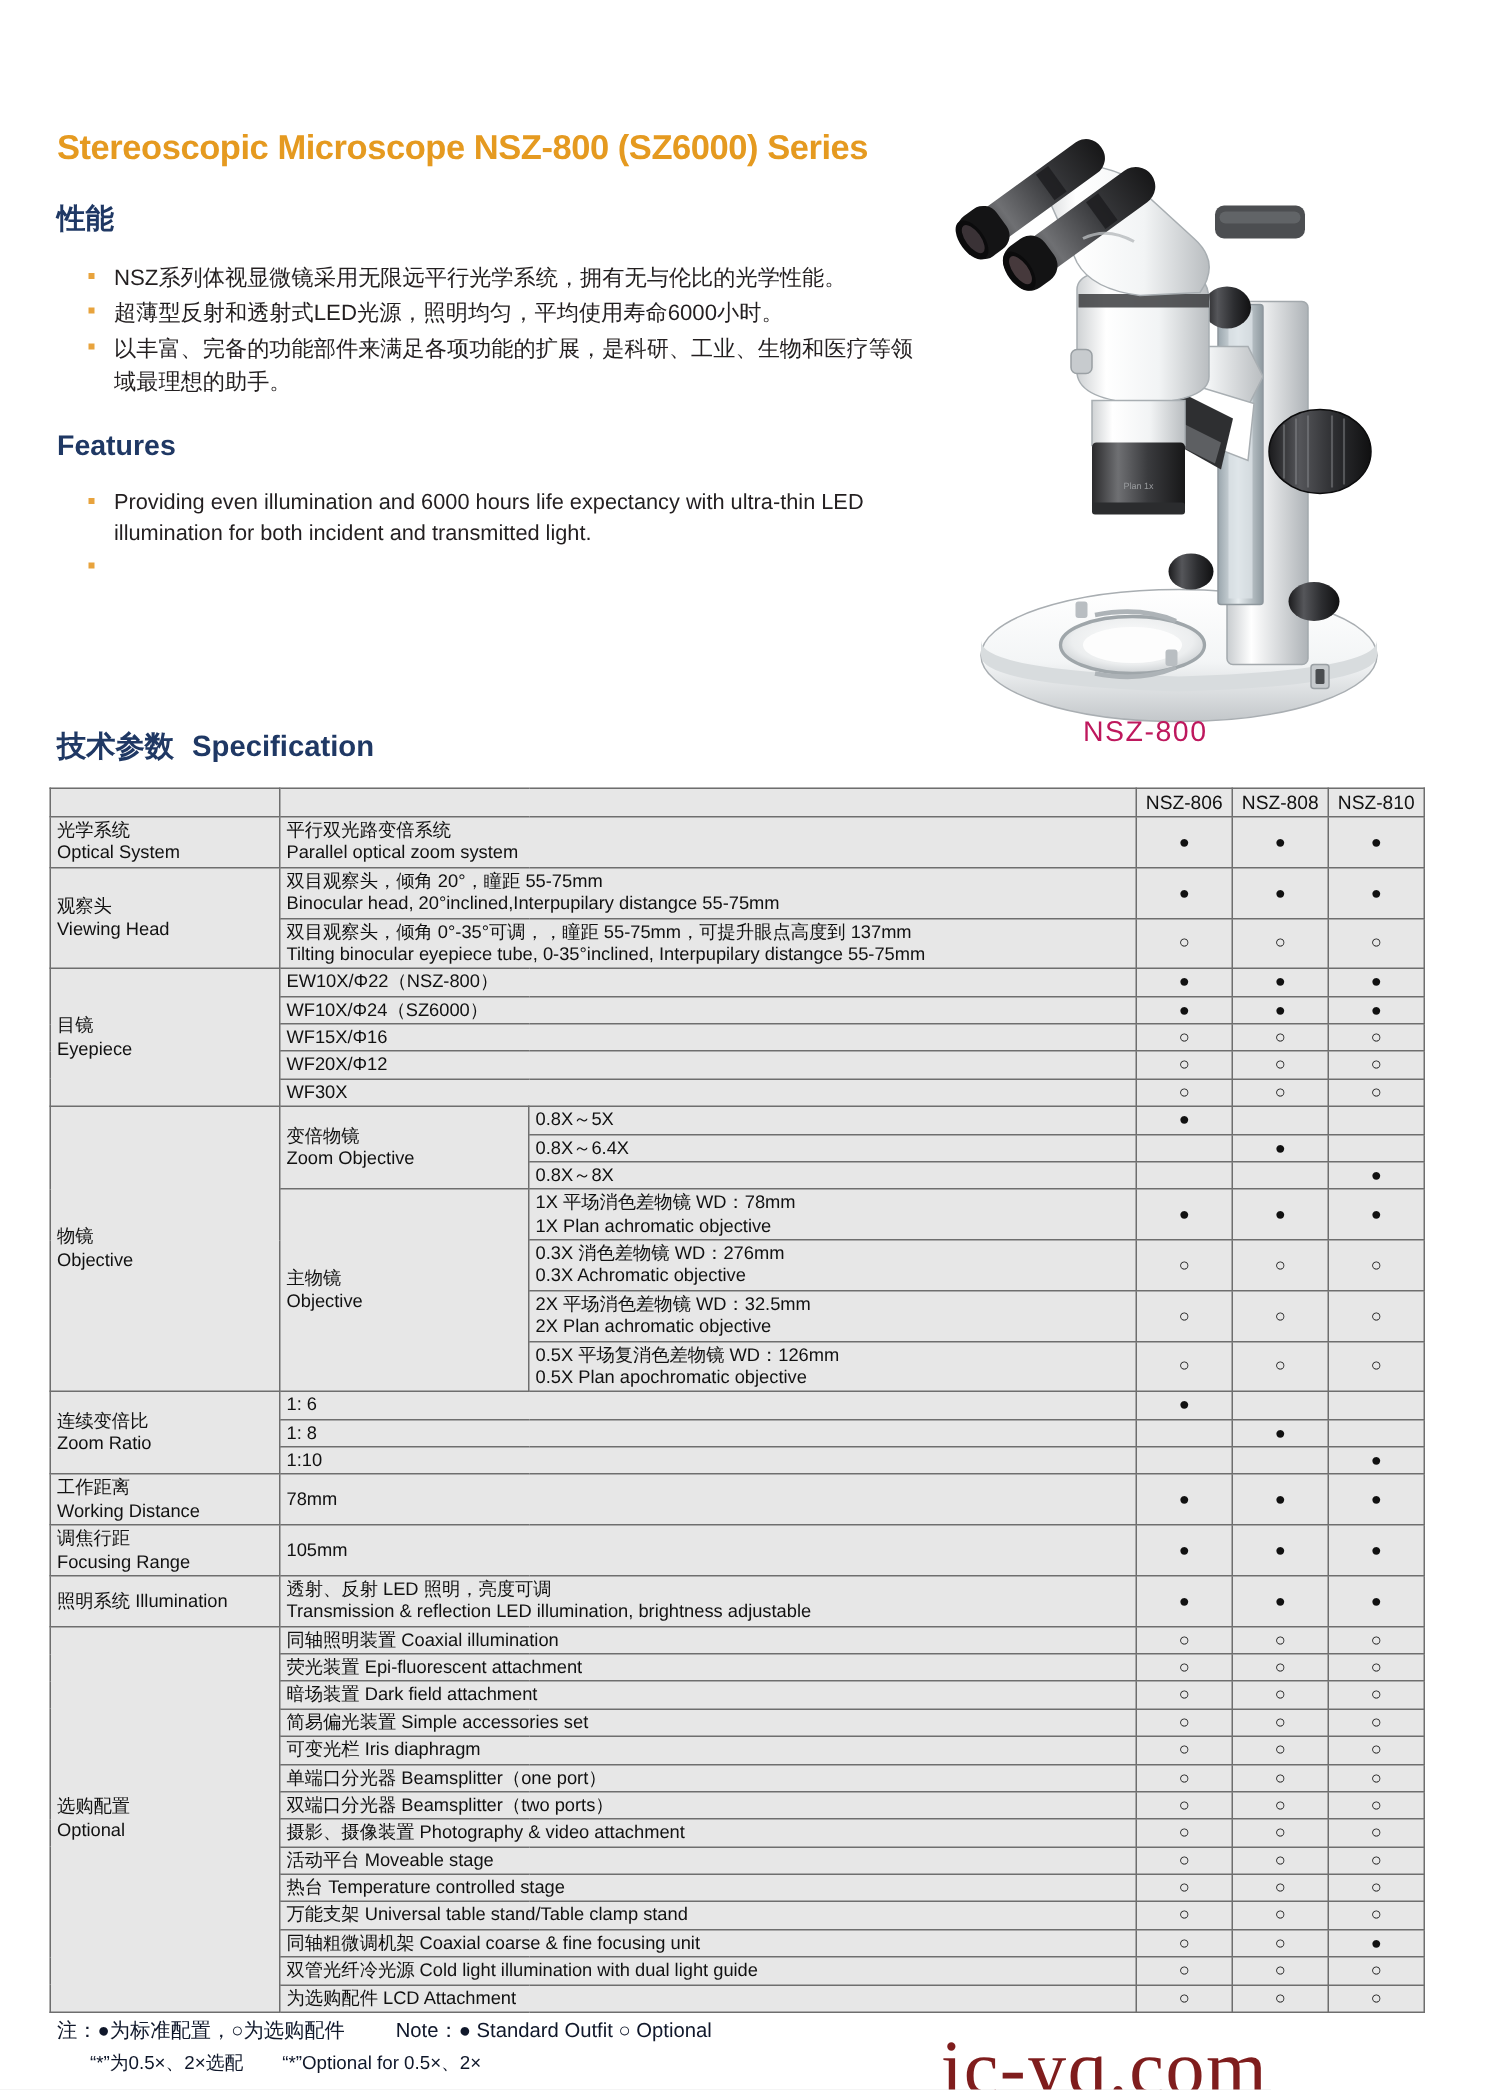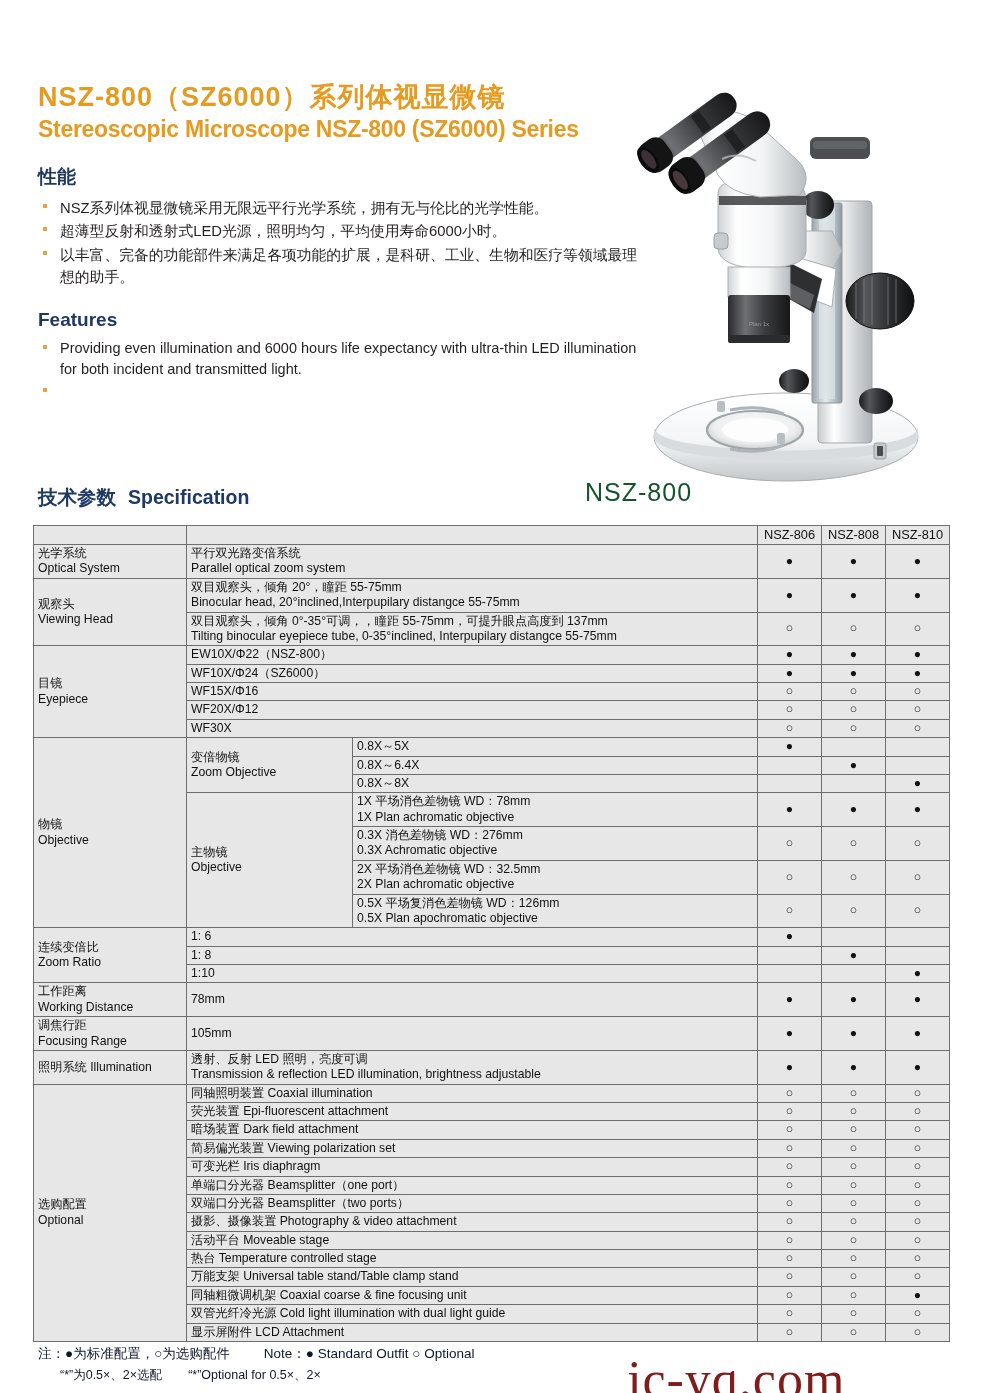--- a/index.html
+++ b/index.html
@@ -21,21 +21,21 @@
   }
   .title-en {
     font-size:23px; font-weight:bold; color:#E59A20;
     letter-spacing:-0.3px; line-height:1.2; margin-top:3px; white-space:nowrap;
   }
 
   .sec-head {
     font-size:19px; font-weight:bold; color:#1F3864;
     margin-top:20px; margin-bottom:7px;
   }
-  .blist { list-style:none; margin:0; padding:0; }
+  .blist { list-style:none; margin:16px; padding:0; }
   .blist li {
     position:relative; padding-left:22px;
     font-size:14.5px; line-height:1.47; color:#231f20;
     margin-bottom:1px;
   }
   .blist li .bmark {
     position:absolute; left:5px; top:7px;
     width:4px; height:4px; background:#E8A33D;
   }
   .blist.cn li { font-size:14.8px; line-height:1.52; }
@@ -44,21 +44,21 @@
   #spec-title {
     position:absolute; left:38px; top:484px;
     font-size:19.5px; font-weight:bold; color:#1F3864;
   }
   #spec-title .en { margin-left:12px; }
 
   
   #product-fig { position:absolute; left:600px; top:55px; width:360px; height:455px; }
   #product-caption {
     position:absolute; left:585px; top:478px; width:220px;
-    text-align:left; font-size:25px; color:#14532d; letter-spacing:1px;
+    text-align:right; font-size:19px; color:#be185d; letter-spacing:1px;
   }
 
   
   #spec-table {
     position:absolute; left:33px; top:525px;
     width:917px;
     border-collapse:collapse;
     font-size:12.2px;
     background:#e9e9e9;
     table-layout:fixed;
@@ -94,21 +94,20 @@
     font-family:"Liberation Serif","DejaVu Serif",serif;
     font-size:52px; color:#7f1d1d; letter-spacing:1px;
     white-space:nowrap;
     margin-top:28px;
   }
 </style>
 </head>
 <body>
 
 <div id="header">
-  <div class="title-cn">NSZ-800（SZ6000）系列体视显微镜</div>
   <div class="title-en">Stereoscopic Microscope NSZ-800 (SZ6000) Series</div>
 
   <div class="sec-head">性能</div>
   <ul class="blist cn">
     <li><span class="bmark"></span><span>NSZ系列体视显微镜采用无限远平行光学系统，拥有无与伦比的光学性能。</span></li>
     <li><span class="bmark"></span><span>超薄型反射和透射式LED光源，照明均匀，平均使用寿命6000小时。</span></li>
     <li><span class="bmark"></span><span>以丰富、完备的功能部件来满足各项功能的扩展，是科研、工业、生物和医疗等领域最理想的助手。</span></li>
   </ul>
 
   <div class="sec-head">Features</div>
@@ -408,21 +407,21 @@
       <td class="mk">○</td>
       <td class="mk">○</td>
     </tr>
     <tr>
       <td colspan="2">暗场装置    Dark field attachment</td>
       <td class="mk">○</td>
       <td class="mk">○</td>
       <td class="mk">○</td>
     </tr>
     <tr>
-      <td colspan="2">简易偏光装置    Viewing polarization set</td>
+      <td colspan="2">简易偏光装置    Simple accessories set</td>
       <td class="mk">○</td>
       <td class="mk">○</td>
       <td class="mk">○</td>
     </tr>
     <tr>
       <td colspan="2">可变光栏    Iris diaphragm</td>
       <td class="mk">○</td>
       <td class="mk">○</td>
       <td class="mk">○</td>
     </tr>
@@ -468,21 +467,21 @@
       <td class="mk">○</td>
       <td class="mk">●</td>
     </tr>
     <tr>
       <td colspan="2">双管光纤冷光源    Cold light illumination with dual light guide</td>
       <td class="mk">○</td>
       <td class="mk">○</td>
       <td class="mk">○</td>
     </tr>
     <tr>
-      <td colspan="2">显示屏附件    LCD Attachment</td>
+      <td colspan="2">为选购配件    LCD Attachment</td>
       <td class="mk">○</td>
       <td class="mk">○</td>
       <td class="mk">○</td>
     </tr>
   </tbody>
 </table>
 
 <div id="footnote">
   <div class="row1">
     <span>注：●为标准配置，○为选购配件</span><span class="gap"></span><span>Note：● Standard Outfit ○ Optional</span>

